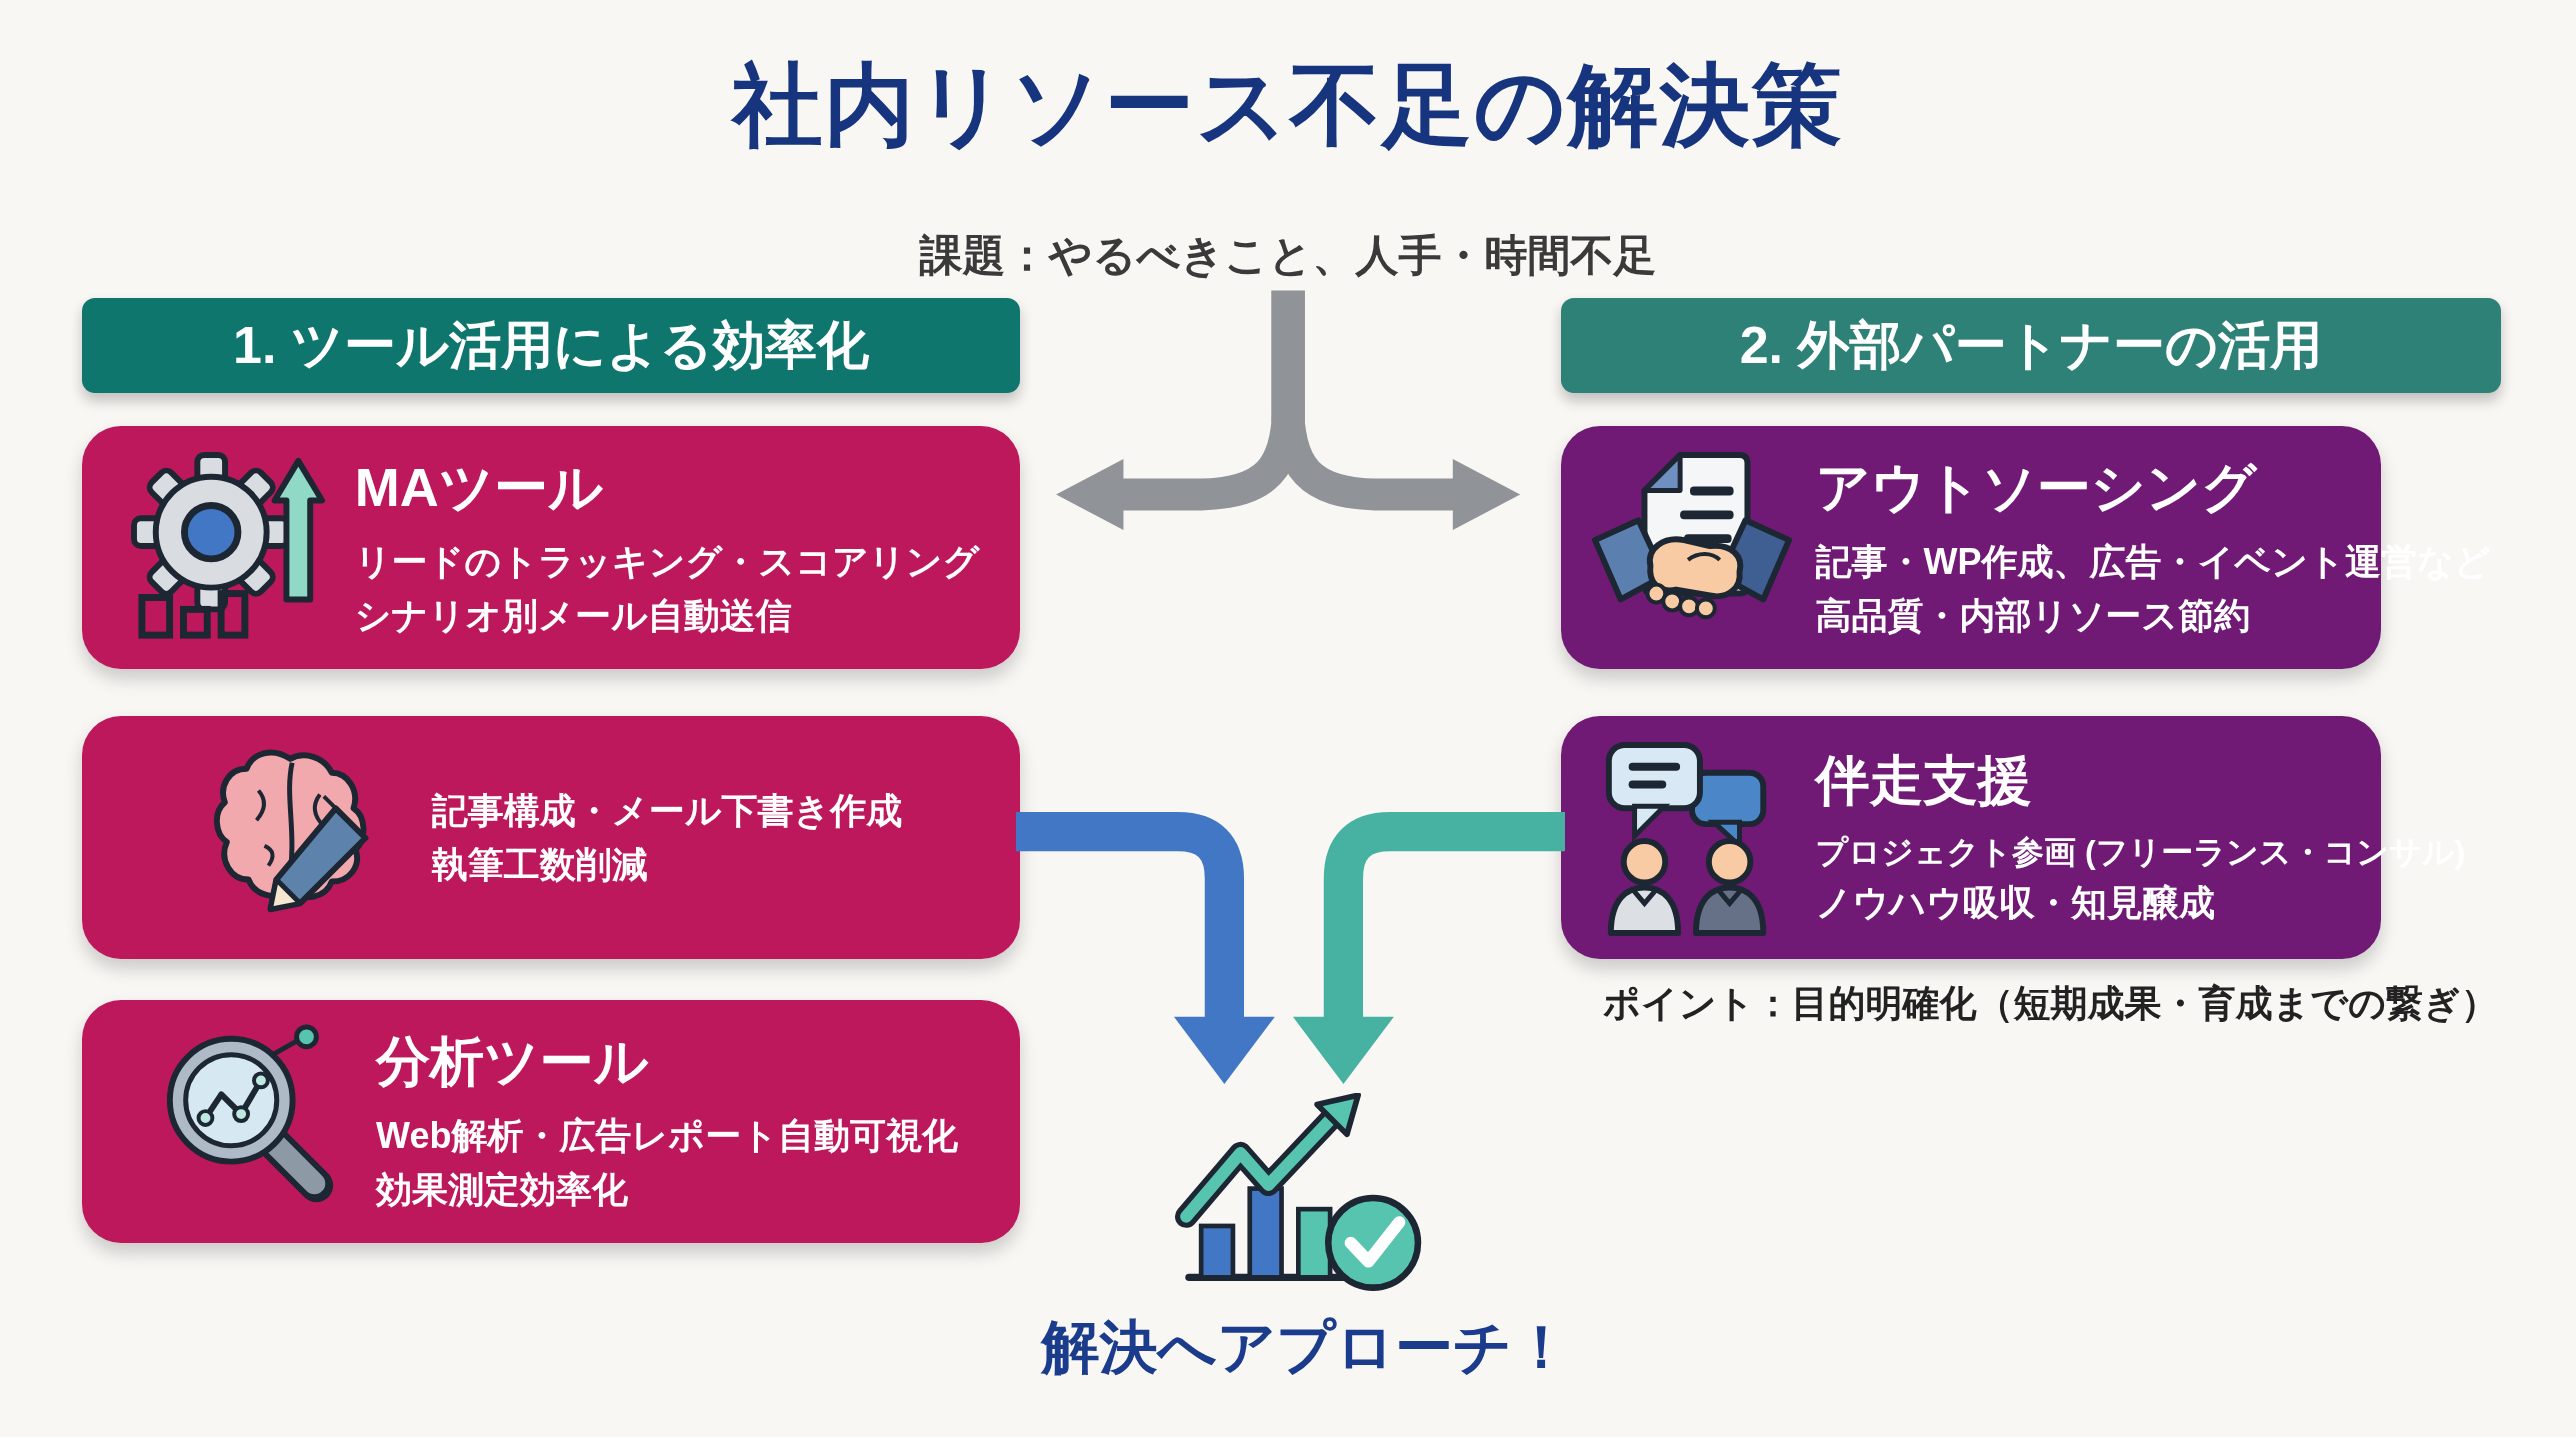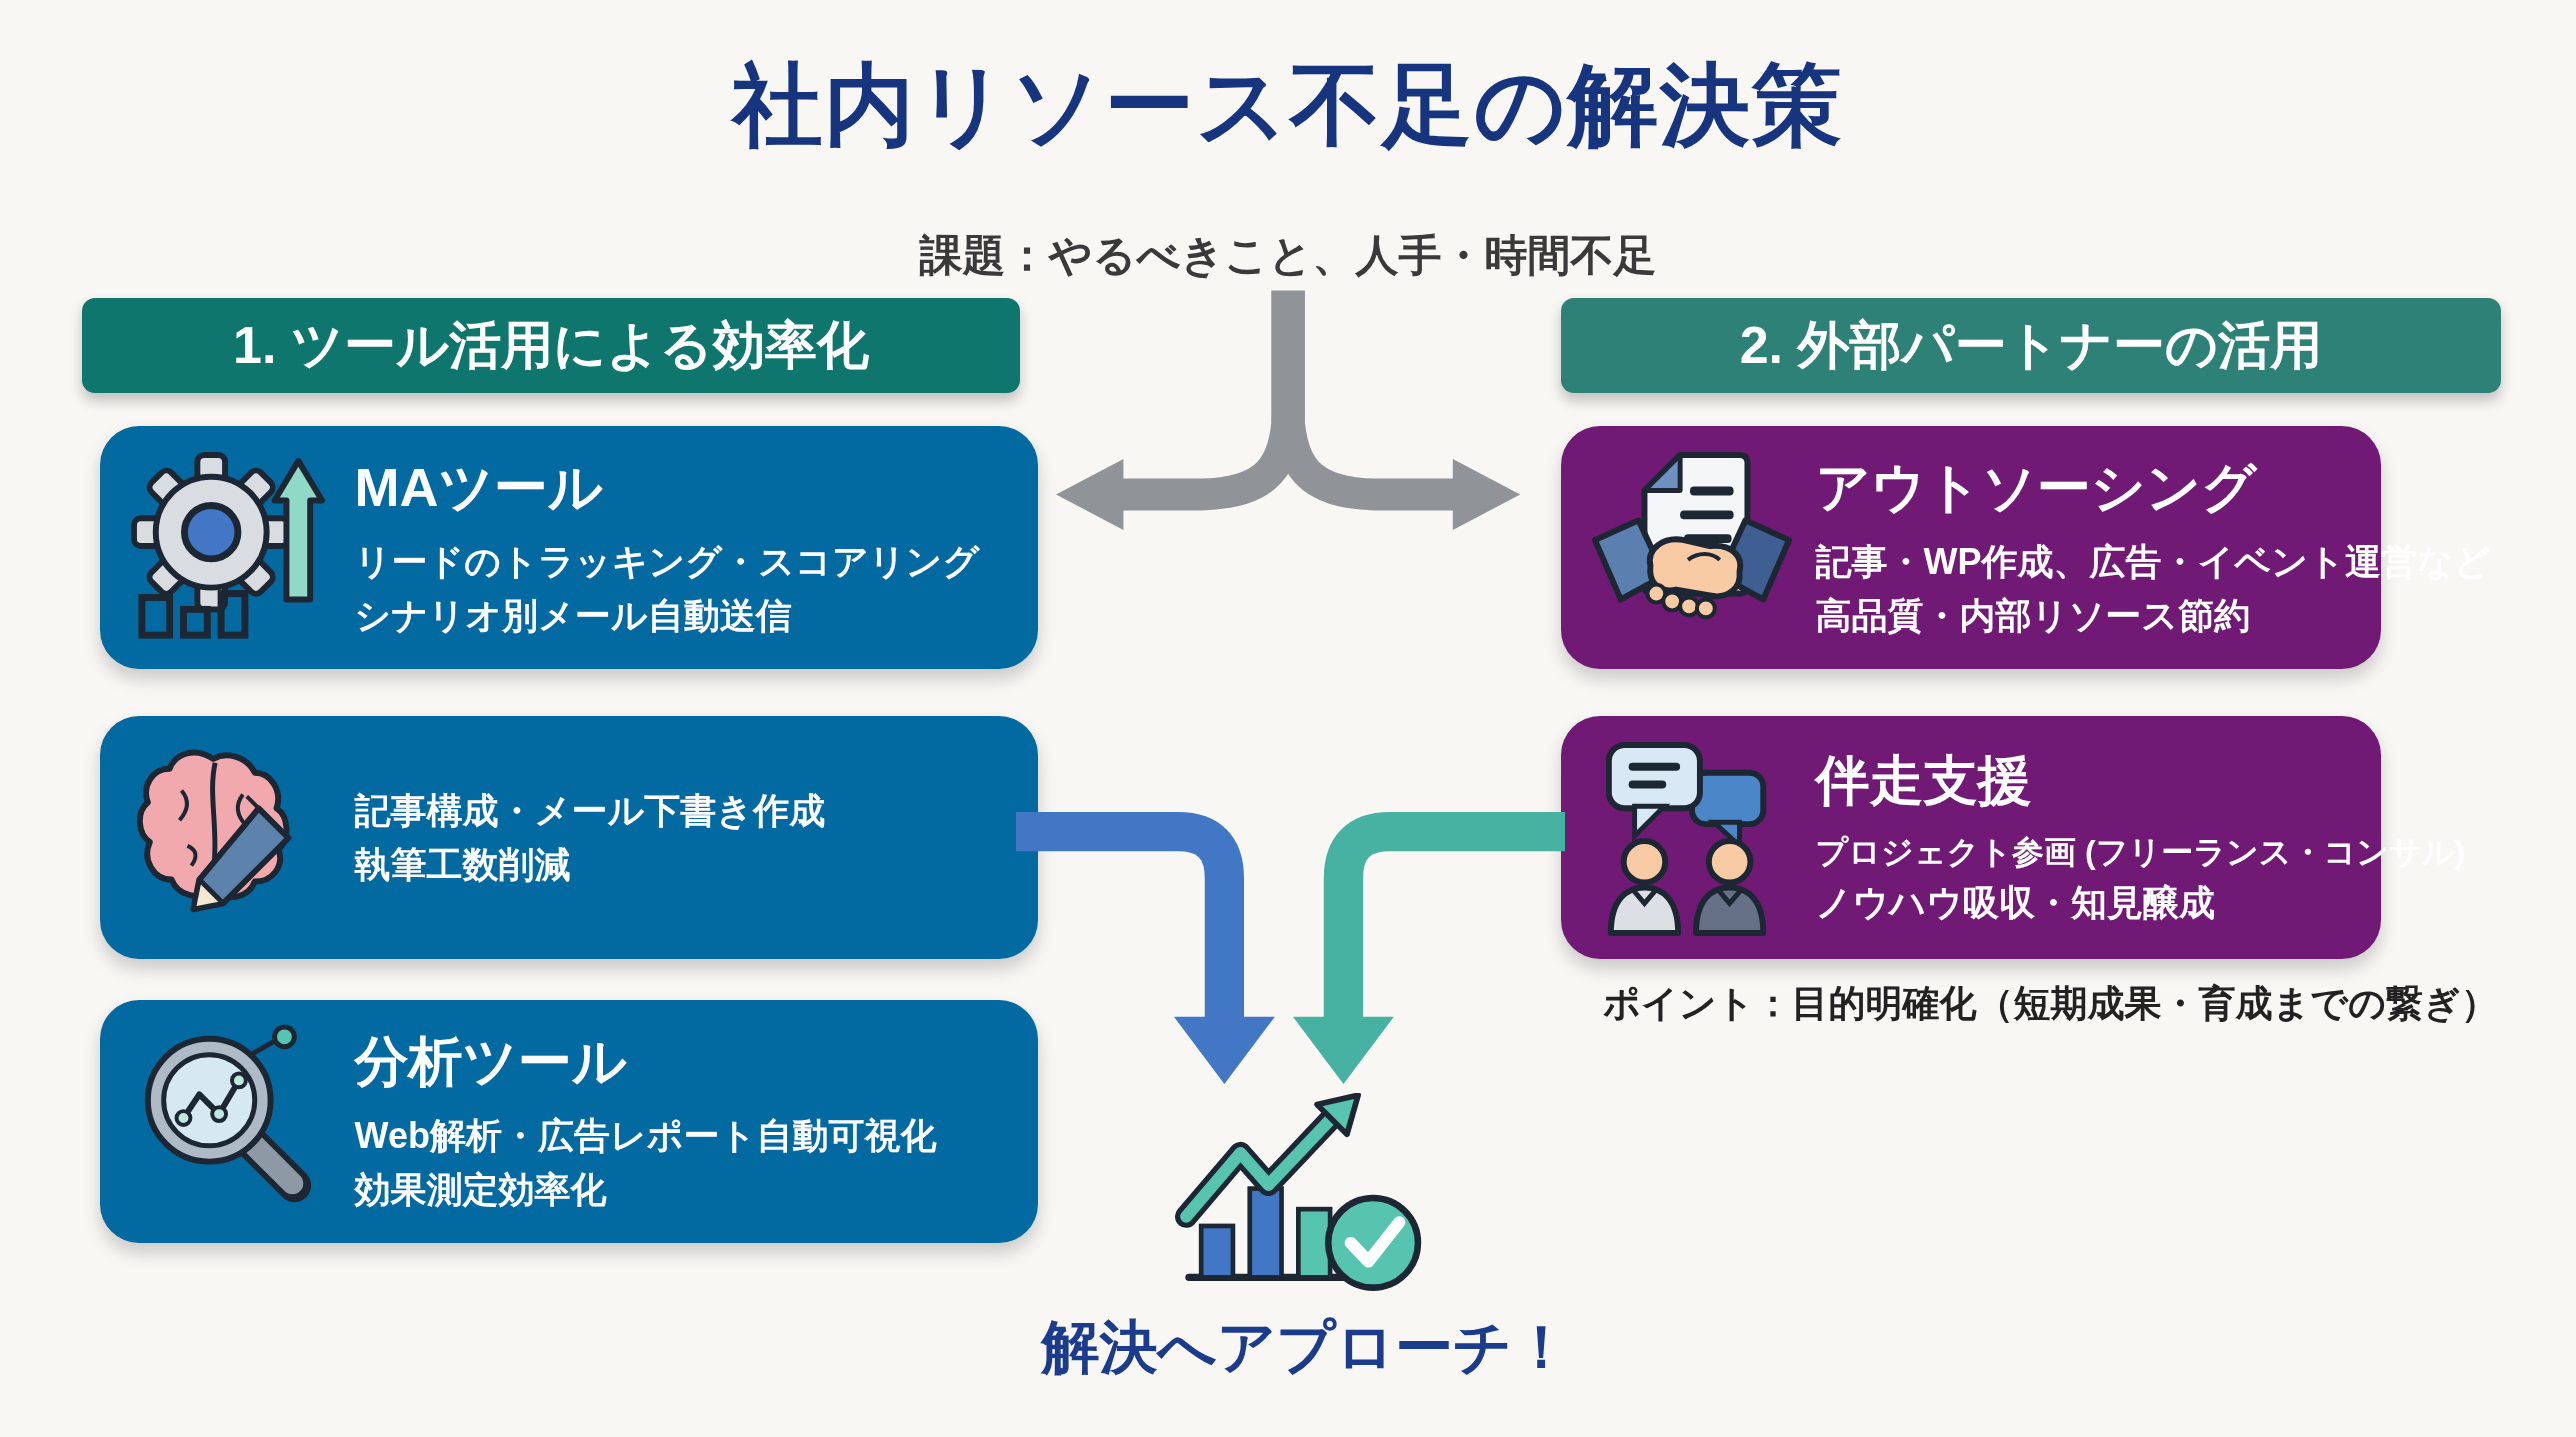--- a/index.html
+++ b/index.html
@@ -29,21 +29,21 @@
   }
   .header-blue{left:82px;top:298px;width:938px;background:#0f766e;}
   .header-teal{left:1561px;top:298px;width:940px;background:#2d8177;}
 
   .card{
     position:absolute;width:938px;height:243px;border-radius:39px;
     display:flex;align-items:center;box-sizing:border-box;
     padding:0 22.5px 0 28px;
     box-shadow:0 9.4px 17px rgba(0,0,0,0.18);
   }
-  .card-blue{left:100px;background:#0369a1;}
+  .card-blue{left:82px;background:#be185d;justify-content:center;}
   .card-teal{left:1561px;width:820px;background:#701a75;}
   .card .icon-box{flex:0 0 206px;width:206px;height:198px;margin-right:20.6px;}
   .card .icon-box svg{width:100%;height:100%;}
   .card-text{color:#ffffff;}
   .card-title{font-size:54px;font-weight:800;margin-bottom:9.4px;white-space:nowrap;}
   .card-line{font-size:36px;font-weight:700;line-height:1.5;white-space:nowrap;}
   .card-line.small{font-size:32px;}
 
   .note-text{
     position:absolute;left:89px;top:1252px;

